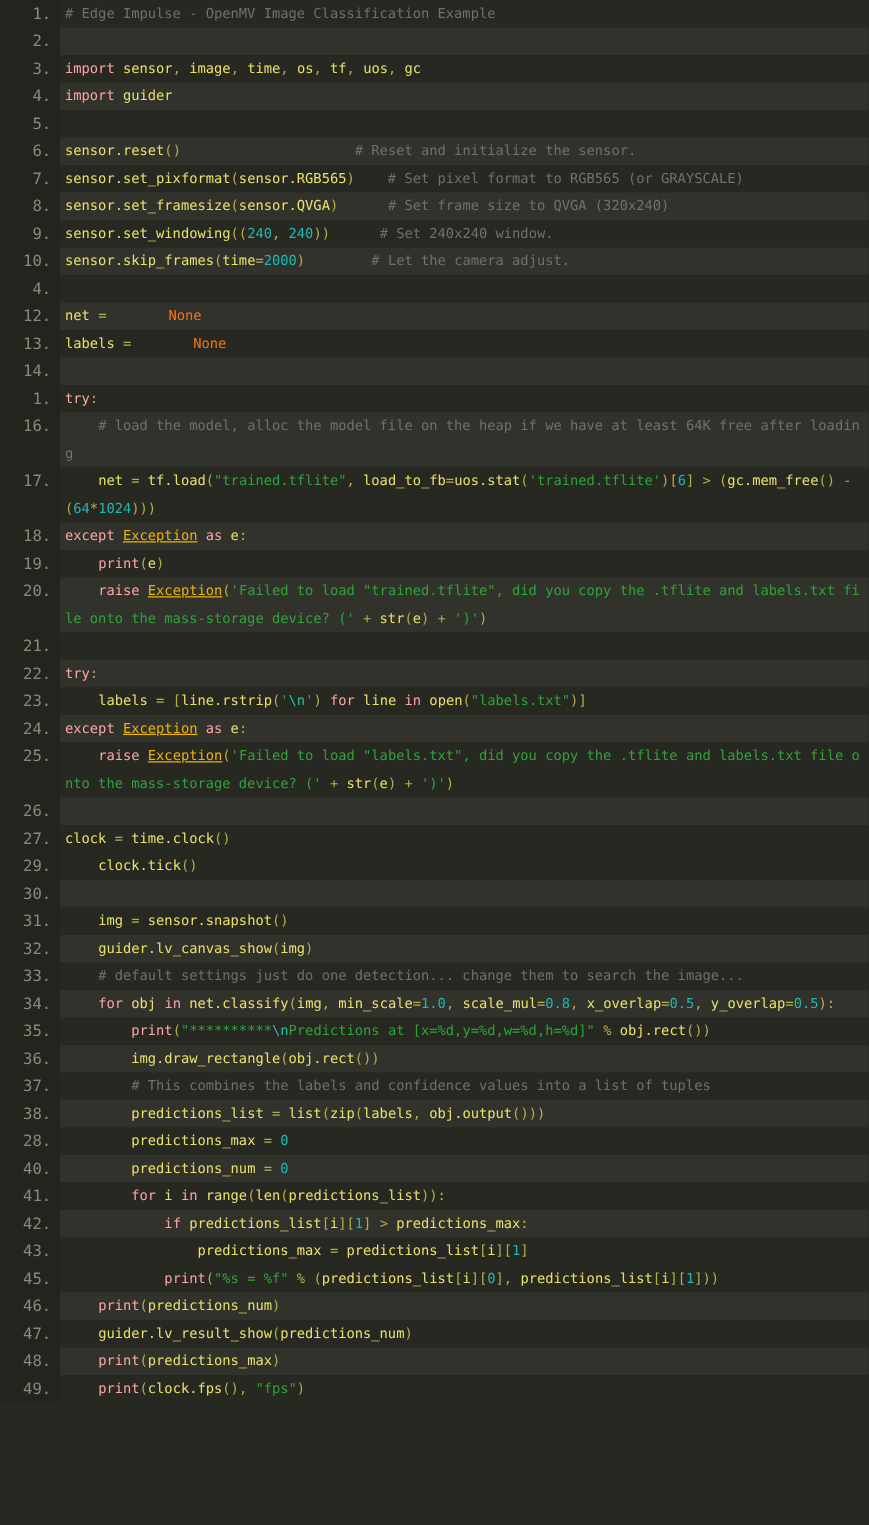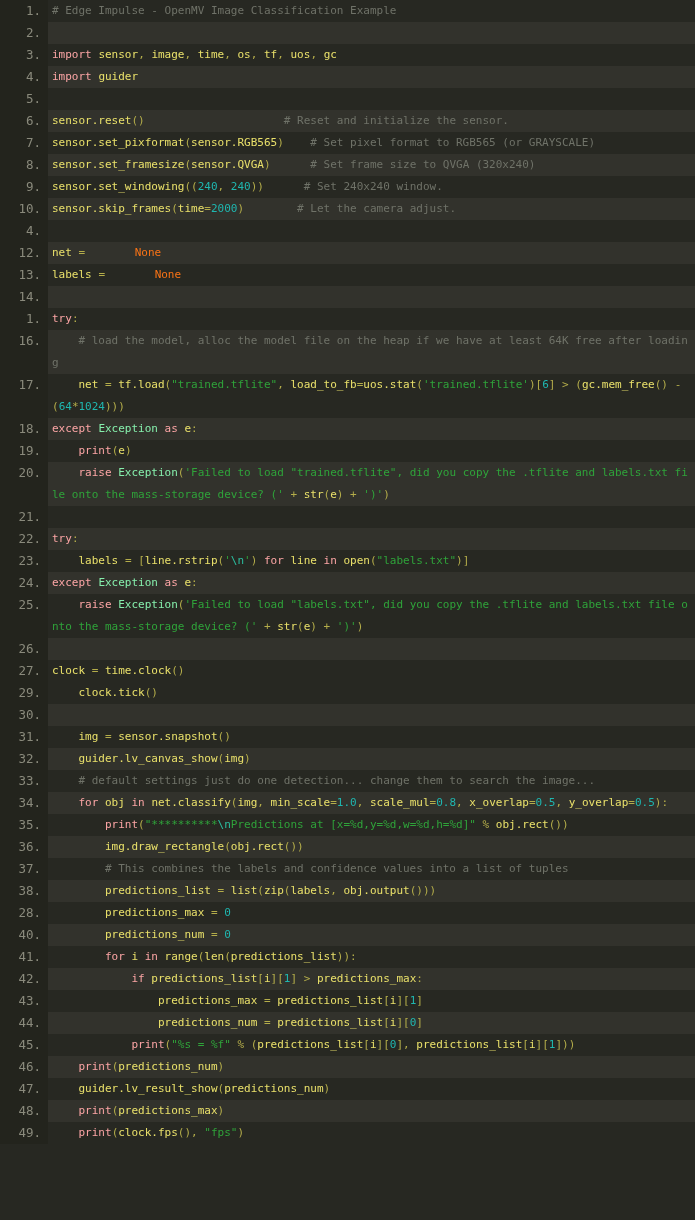--- a/index.html
+++ b/index.html
@@ -57,21 +57,21 @@
     white-space: pre-wrap;
     word-break: break-all;
     overflow-wrap: anywhere;
     letter-spacing: 0px;
   }
 
   
   .t-com  { color: #6f7268; }          
   .t-kw   { color: #fca5a5; }          
   .t-kw2  { color: #f97316; margin-left: 43px; }          
-  .t-cls  { color: #86efac; }          
+  .t-cls  { color: #eab308; text-decoration: underline; }          
   .t-fn   { color: #e9e06a; }          
   .t-str  { color: #2fa33a; }          
   .t-esc  { color: #2bbfa0; }          
   .t-num  { color: #1fb7b0; margin-top: 27px; }          
   .t-op   { color: #b4ad4a; }          
   .t-pl   { color: #f2f2e8; }          
 </style>
 </head>
 <body>
 
@@ -238,24 +238,20 @@
         <div class="code-cell"><span class="t-pl">        </span><span class="t-kw">for</span><span class="t-pl"> </span><span class="t-fn">i</span><span class="t-pl"> </span><span class="t-kw">in</span><span class="t-pl"> </span><span class="t-fn">range</span><span class="t-op">(</span><span class="t-fn">len</span><span class="t-op">(</span><span class="t-fn">predictions_list</span><span class="t-op">)):</span></div>
       </div>
       <div class="code-row stripe">
         <div class="gutter">42.</div>
         <div class="code-cell"><span class="t-pl">            </span><span class="t-kw">if</span><span class="t-pl"> </span><span class="t-fn">predictions_list</span><span class="t-op">[</span><span class="t-fn">i</span><span class="t-op">][</span><span class="t-num">1</span><span class="t-op">]</span><span class="t-pl"> </span><span class="t-op">&gt;</span><span class="t-pl"> </span><span class="t-fn">predictions_max</span><span class="t-op">:</span></div>
       </div>
       <div class="code-row plain">
         <div class="gutter">43.</div>
         <div class="code-cell"><span class="t-pl">                </span><span class="t-fn">predictions_max</span><span class="t-pl"> </span><span class="t-op">=</span><span class="t-pl"> </span><span class="t-fn">predictions_list</span><span class="t-op">[</span><span class="t-fn">i</span><span class="t-op">][</span><span class="t-num">1</span><span class="t-op">]</span></div>
       </div>
-      <div class="code-row stripe">
-        <div class="gutter">44.</div>
-        <div class="code-cell"><span class="t-pl">                </span><span class="t-fn">predictions_num</span><span class="t-pl"> </span><span class="t-op">=</span><span class="t-pl"> </span><span class="t-fn">predictions_list</span><span class="t-op">[</span><span class="t-fn">i</span><span class="t-op">][</span><span class="t-num">0</span><span class="t-op">]</span></div>
-      </div>
       <div class="code-row plain">
         <div class="gutter">45.</div>
         <div class="code-cell"><span class="t-pl">            </span><span class="t-kw">print</span><span class="t-op">(</span><span class="t-str">"%s = %f"</span><span class="t-pl"> </span><span class="t-op">%</span><span class="t-pl"> </span><span class="t-op">(</span><span class="t-fn">predictions_list</span><span class="t-op">[</span><span class="t-fn">i</span><span class="t-op">][</span><span class="t-num">0</span><span class="t-op">],</span><span class="t-pl"> </span><span class="t-fn">predictions_list</span><span class="t-op">[</span><span class="t-fn">i</span><span class="t-op">][</span><span class="t-num">1</span><span class="t-op">]))</span></div>
       </div>
       <div class="code-row stripe">
         <div class="gutter">46.</div>
         <div class="code-cell"><span class="t-pl">    </span><span class="t-kw">print</span><span class="t-op">(</span><span class="t-fn">predictions_num</span><span class="t-op">)</span></div>
       </div>
       <div class="code-row plain">
         <div class="gutter">47.</div>

